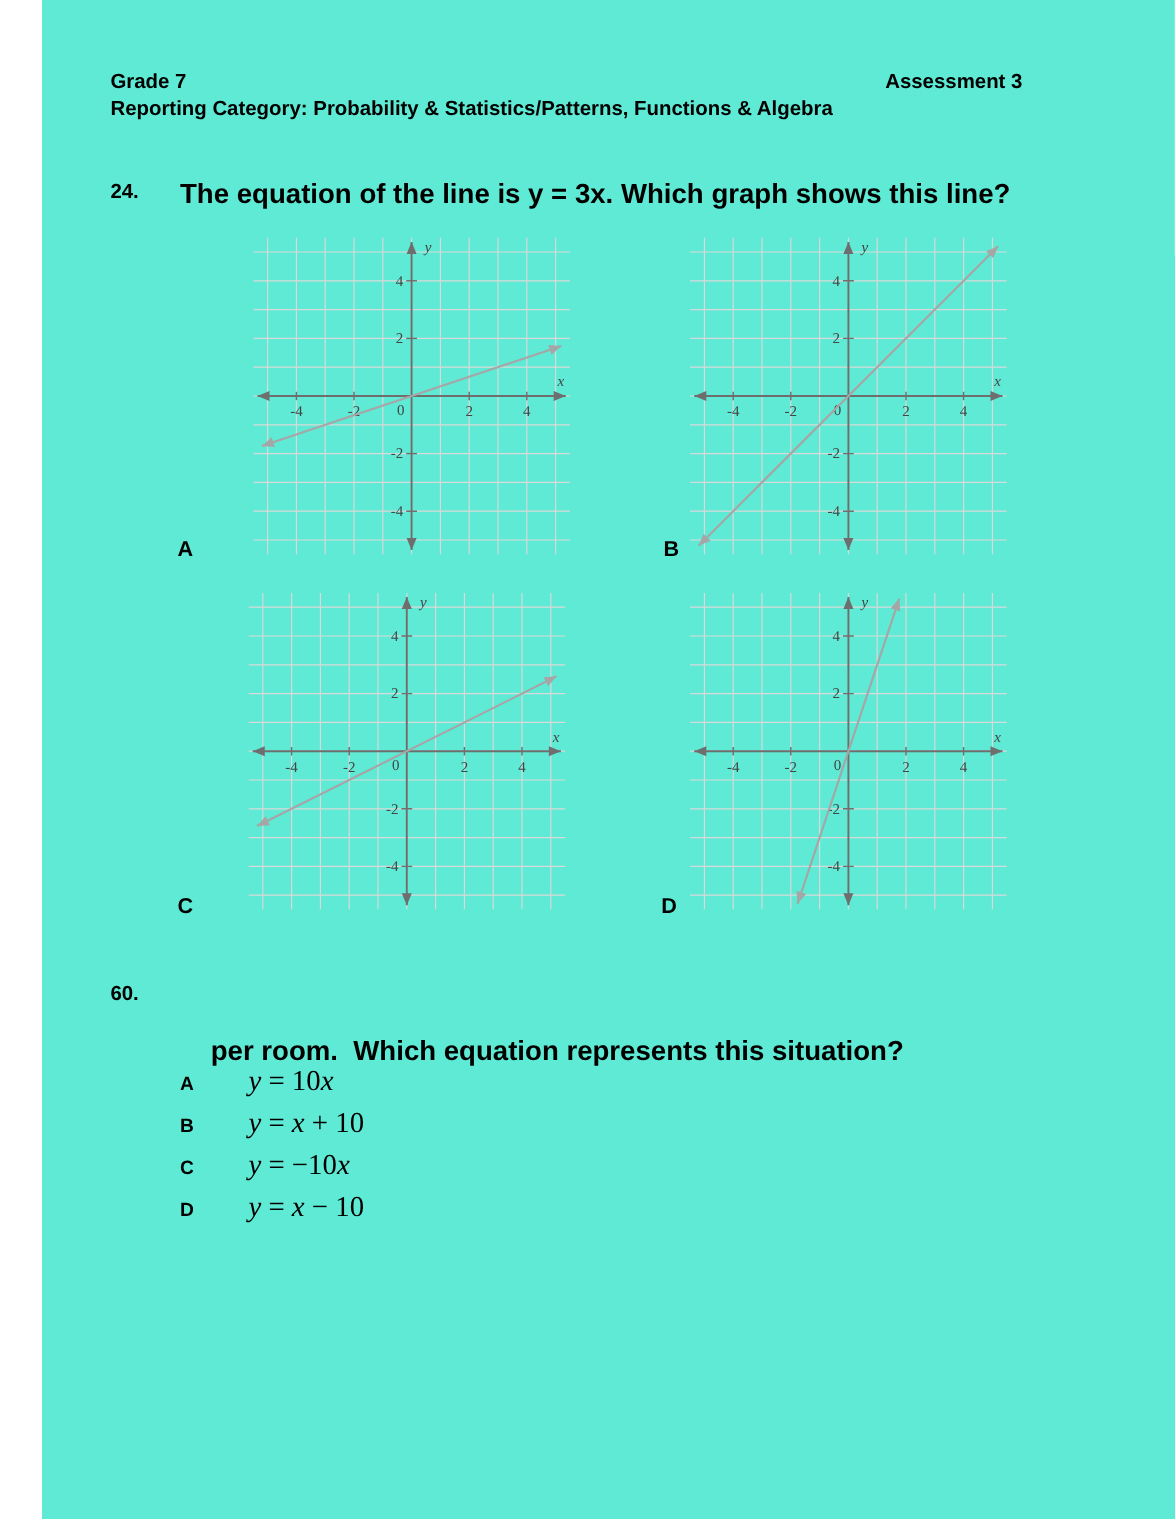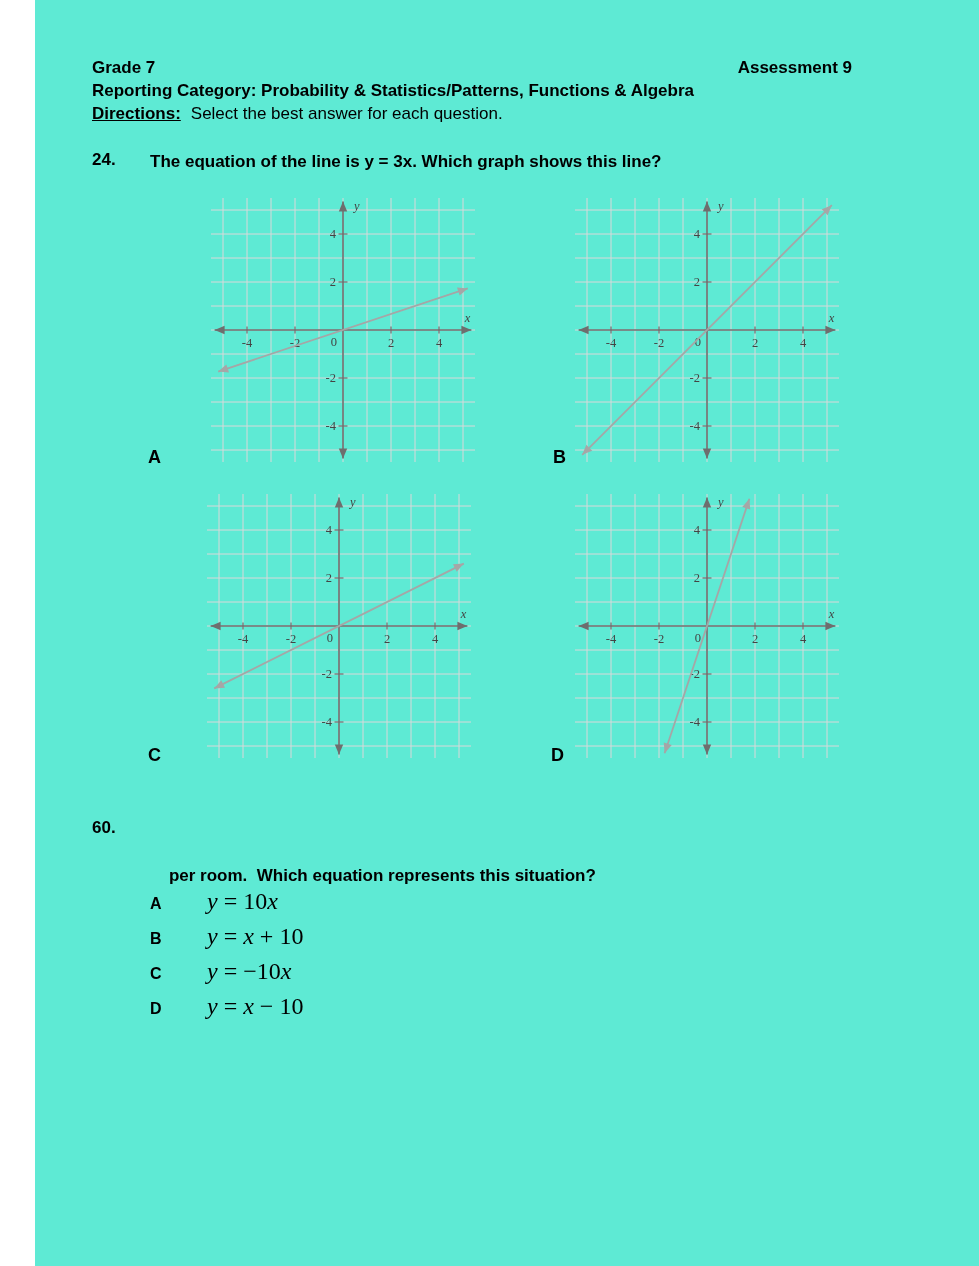--- a/index.html
+++ b/index.html
@@ -8,47 +8,44 @@
         font-family:"Liberation Sans",sans-serif;color:#000;overflow:hidden;margin-left:35px;}
 
   
   .hdr{position:absolute;left:57px;top:56px;width:760px;font-size:17px;line-height:23px;font-weight:700;}
   .hdr-row1{display:flex;justify-content:space-between;}
   .directions-line{font-weight:400;}
   .directions-label{font-weight:700;text-decoration:underline;margin-right:10px;}
 
   
   .qnum{position:absolute;left:57px;font-size:17px;font-weight:700;}
-  .qtext{position:absolute;left:115px;font-size:17px;font-weight:700;line-height:23px;white-space:pre-wrap;}
+  .qtext{position:absolute;left:115px;font-size:23px;font-weight:700;line-height:23px;white-space:pre-wrap;}
 
   
   .graph{position:absolute;width:264px;height:264px;}
   .graph-caption{position:absolute;font-size:18px;font-weight:700;}
 
   
   .choices{position:absolute;left:115px;top:888px;}
   .choice-row{display:flex;align-items:baseline;height:35px;}
   .choice-letter{width:57px;font-size:16px;font-weight:700;}
   .choice-eq{font-family:"Liberation Serif",serif;font-size:24px;}
   .choice-eq i{font-style:italic;}
 </style>
 </head>
 <body>
 
 <div class="page">
 
   <div class="hdr">
     <div class="hdr-row1">
       <span>Grade 7</span>
-      <span>Assessment 9</span>
+      <span>Assessment 3</span>
     </div>
     <div>Reporting Category: Probability &amp; Statistics/Patterns, Functions &amp; Algebra</div>
-    <div class="directions-line">
-      <span class="directions-label">Directions:</span><span>Select the best answer for each question.</span>
-    </div>
   </div>
 
   <div class="qnum" style="top:150px;">24.</div>
   <div class="qtext" style="top:150px;width:800px;">The equation of the line is y = 3x. Which graph shows this line?</div>
 
   <svg class="graph" style="left:176px;top:198px;" viewBox="0 0 264 264">
       <line x1="12" y1="0" x2="12" y2="264" stroke="#d9d9d9" stroke-width="1"></line>
       <line x1="0" y1="252" x2="264" y2="252" stroke="#d9d9d9" stroke-width="1"></line>
       <line x1="36" y1="0" x2="36" y2="264" stroke="#d9d9d9" stroke-width="1"></line>
       <line x1="0" y1="228" x2="264" y2="228" stroke="#d9d9d9" stroke-width="1"></line>

